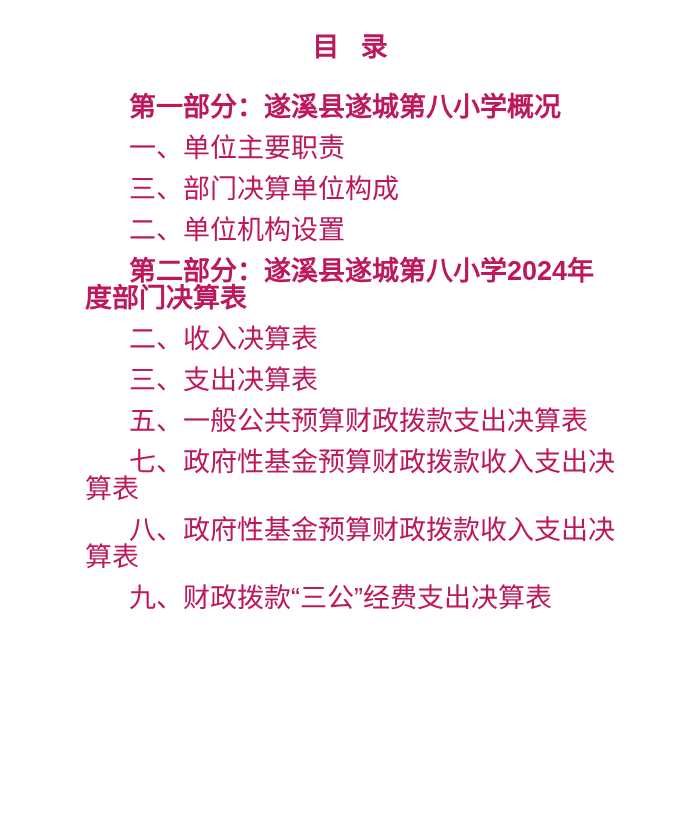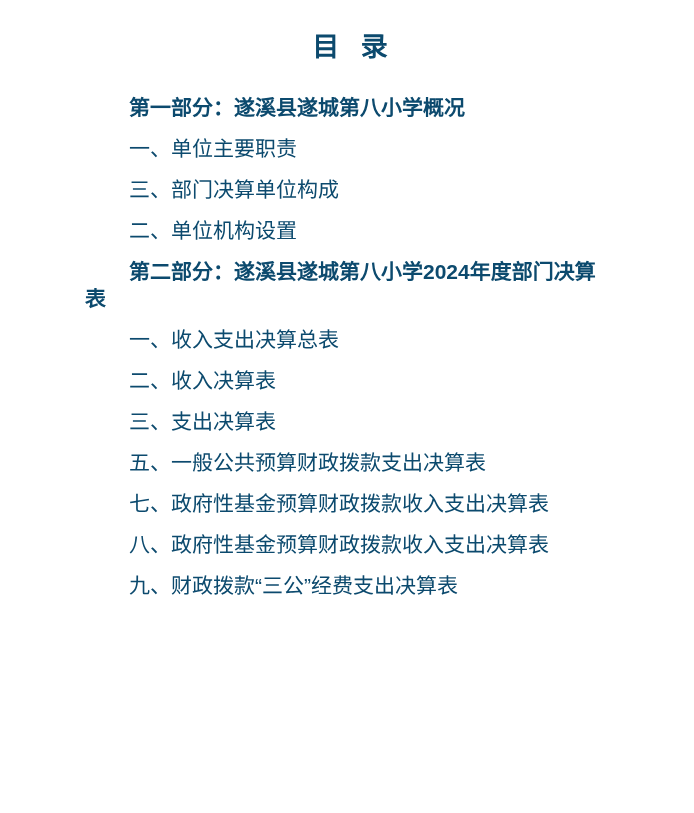--- a/index.html
+++ b/index.html
@@ -5,41 +5,41 @@
   html, body {
     margin: 0;
     padding: 0;
     background: #ffffff;
   }
   .page {
     position: relative;
     width: 694px;
     height: 813px;
     background: #ffffff;
-    color: #0c4a6e;
+    color: #be185d;
     font-family: "Liberation Sans", sans-serif;
     box-sizing: border-box;
     padding: 32px 78px 8px 85px;
     overflow: hidden;
   }
   .doc-title {
     margin: 0 0 32px 0;
     text-align: center;
     font-size: 27px;
     line-height: 30px;
     font-weight: 700;
     word-spacing: 12px;
     letter-spacing: 1px;
   }
   .toc {
     margin: 0;
   }
   .entry {
     margin: 0 0 14px 0;
-    font-size: 21px;
+    font-size: 27px;
     line-height: 27px;
     text-indent: 44px;
     word-break: break-all;
   }
   .entry.part {
     font-weight: 700;
   }
   .entry.item {
     font-weight: 400;
   }
@@ -49,21 +49,20 @@
 
 <div class="page">
   <h1 class="doc-title">目 录</h1>
 
   <div class="toc">
     <p class="entry part">第一部分：遂溪县遂城第八小学概况</p>
     <p class="entry item">一、单位主要职责</p>
     <p class="entry item">三、部门决算单位构成</p>
     <p class="entry item">二、单位机构设置</p>
     <p class="entry part">第二部分：遂溪县遂城第八小学2024年度部门决算表</p>
-    <p class="entry item">一、收入支出决算总表</p>
     <p class="entry item">二、收入决算表</p>
     <p class="entry item">三、支出决算表</p>
     <p class="entry item">五、一般公共预算财政拨款支出决算表</p>
     <p class="entry item">七、政府性基金预算财政拨款收入支出决算表</p>
     <p class="entry item">八、政府性基金预算财政拨款收入支出决算表</p>
     <p class="entry item">九、财政拨款“三公”经费支出决算表</p>
   </div>
 </div>
 
 </body></html>

